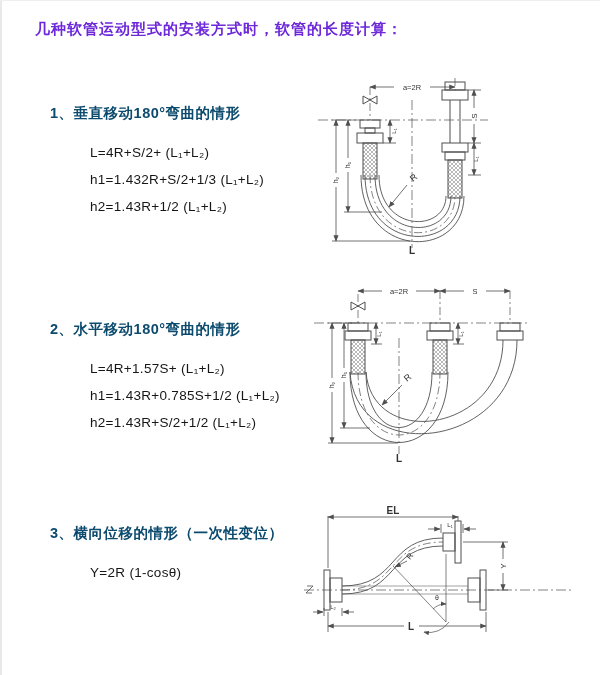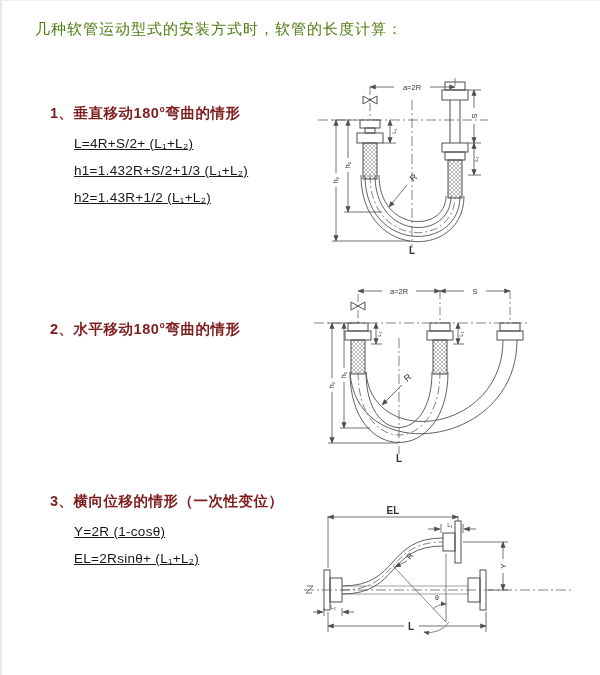--- a/index.html
+++ b/index.html
@@ -6,27 +6,27 @@
   body{
     width:600px;height:675px;position:relative;overflow:hidden;
     background:#ffffff;
     font-family:"Liberation Sans","DejaVu Sans",sans-serif;
     color:#1c1c1c;
   }
   .scan-edge-left{position:absolute;left:0;top:0;width:2px;height:675px;background:#e9e9e9;}
   .scan-edge-top{position:absolute;left:0;top:0;width:600px;height:1px;background:#efefef;}
   .doc-title{
     position:absolute;left:35px;top:20px;
-    font-size:15px;font-weight:normal;letter-spacing:1px;color:#4d7c0f;
+    font-size:15px;font-weight:bold;letter-spacing:1px;color:#6d28d9;
   }
   .section{position:absolute;left:50px;width:270px;}
-  .sec-heading{font-size:14.5px;font-weight:bold;color:#7f1d1d;letter-spacing:0.5px;margin:0 0 7px 0;}
-  .formulas{margin:0;padding:0 0 0 24px;list-style:none;text-decoration:underline;}
+  .sec-heading{font-size:14.5px;font-weight:bold;color:#0c4a6e;letter-spacing:0.5px;margin:0 0 7px 0;}
+  .formulas{margin:16px;padding:0 0 0 24px;list-style:none;}
   .formulas li{font-size:13.5px;line-height:27px;color:#161616;letter-spacing:0.3px;white-space:nowrap;}
-  .s1{top:104px;} .s2{top:320px;} .s3{top:492px;}
+  .s1{top:104px;} .s2{top:320px;} .s3{top:524px;}
   .diag{position:absolute;}
   .d1{left:310px;top:70px;}
   .d2{left:310px;top:278px;}
   .d3{left:298px;top:502px;}
   svg{display:block;}
   svg text{font-family:"Liberation Sans","DejaVu Sans",sans-serif;fill:#333;}
 </style>
 </head>
 <body>
 
@@ -39,27 +39,31 @@
   <div class="sec-heading">1、垂直移动180°弯曲的情形</div>
   <ul class="formulas">
     <li>L=4R+S/2+ (L₁+L₂)</li>
     <li>h1=1.432R+S/2+1/3 (L₁+L₂)</li>
     <li>h2=1.43R+1/2 (L₁+L₂)</li>
   </ul>
 </div>
 
 <div class="section s2">
   <div class="sec-heading">2、水平移动180°弯曲的情形</div>
+  <ul class="formulas">
+    <li>L=4R+1.57S+ (L₁+L₂)</li>
+    <li>h1=1.43R+0.785S+1/2 (L₁+L₂)</li>
+    <li>h2=1.43R+S/2+1/2 (L₁+L₂)</li>
+  </ul>
 </div>
 
 <div class="section s3">
   <div class="sec-heading">3、横向位移的情形（一次性变位）</div>
   <ul class="formulas">
     <li>Y=2R (1-cosθ)</li>
-    <li>EL=2Rsinθ+ (L₁+L₂)</li>
   </ul>
 </div>
 
 <svg class="diag d1" width="290" height="188" viewBox="0 0 290 188">
   <defs>
     <pattern id="braid1" width="4" height="4" patternUnits="userSpaceOnUse">
       <path d="M0,4 L4,0 M0,0 L4,4" stroke="#8a8a8a" stroke-width="0.6"></path>
     </pattern>
     <marker id="ar1" viewBox="0 0 10 10" refX="9" refY="5" markerWidth="8" markerHeight="8" orient="auto-start-reverse">
       <path d="M0,1 L10,5 L0,9 z" fill="#4f4f4f"></path>

